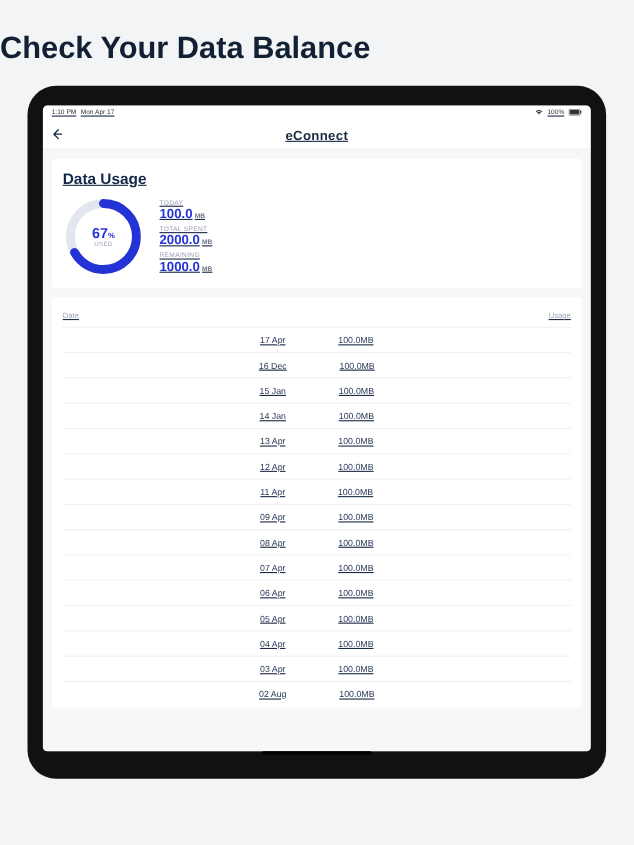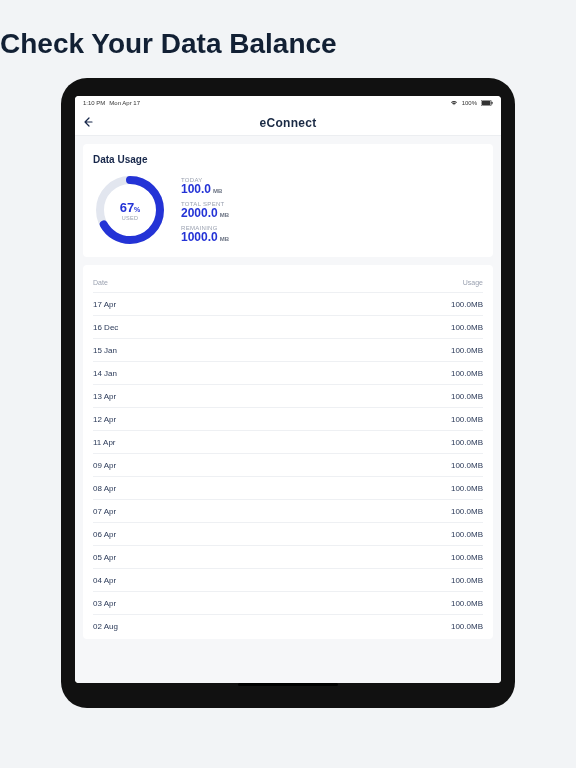--- a/index.html
+++ b/index.html
@@ -11,27 +11,28 @@
     overflow: hidden;
   }
   .promo-title {
     text-align: left;
     font-size: 28px;
     font-weight: 700;
     color: #122034;
     padding: 28px 0 18px 0;
   }
   .tablet-frame {
-    width: 454px;
+    width: 526px;
     height: 630px;
     margin: 0 auto;
     background: #111;
     border-radius: 26px;
     padding: 18px 14px 25px 14px;
     position: relative;
+    text-decoration: underline;
   }
   .tablet-screen {
     width: 100%;
     height: 100%;
     background: #f6f7f9;
     border-radius: 4px;
     display: flex;
     flex-direction: column;
     overflow: hidden;
   }
@@ -91,21 +92,21 @@
     overflow: hidden;
     background: #f6f7f9;
   }
   .card {
     background: #fff;
     border-radius: 4px;
     padding: 10px;
     margin-bottom: 8px;
   }
   .card-title {
-    font-size: 10px;
+    font-size: 14px;
     font-weight: 700;
     color: #17274a;
     margin-bottom: 8px;
   }
   
   .usage-body {
     display: flex;
     align-items: center;
     gap: 14px;
   }
@@ -156,21 +157,21 @@
   
   .table-head {
     display: flex;
     justify-content: space-between;
     font-size: 7px;
     color: #9aa1b0;
     padding: 4px 0 6px 0;
   }
   .row {
     display: flex;
-    justify-content: space-between;
+    justify-content: center;
     align-items: center;
     font-size: 8px;
     color: #2a3958;
     padding: 6.5px 0;
     border-top: 1px solid #eef0f3;
     gap: 48px;
   }
   .row .usage { color: #2a3958; }
 </style>
 </head>

